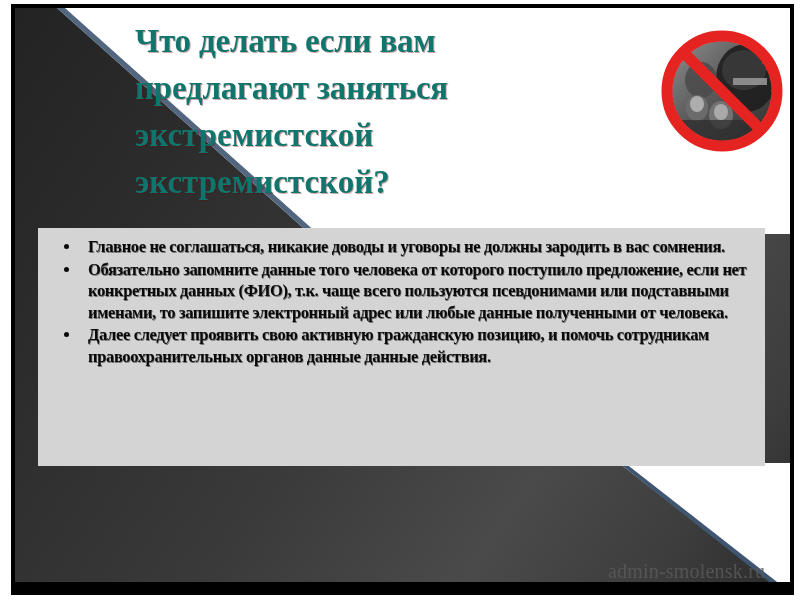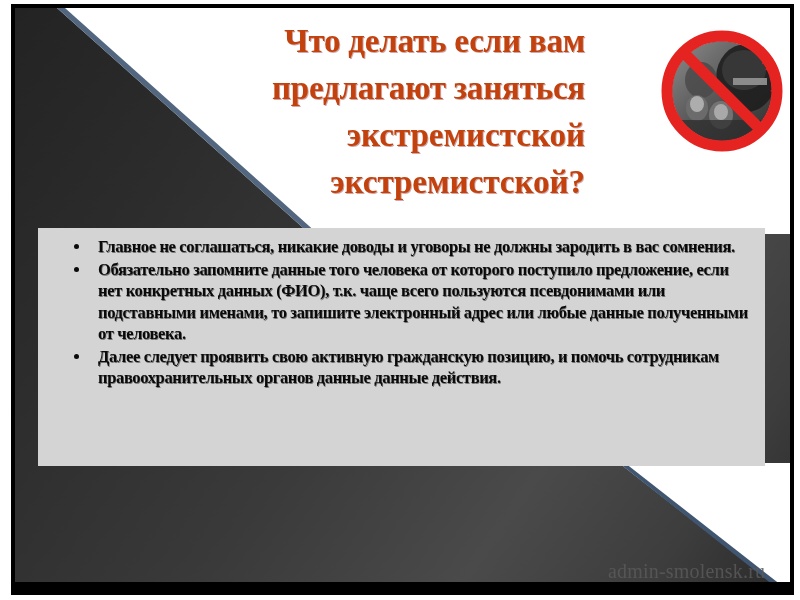--- a/index.html
+++ b/index.html
@@ -92,22 +92,22 @@
     width: 775px; height: 3px;
     background: #000000;
   }
 
   
   .title {
     position: absolute;
     left: 120px;
     top: 10px;
     width: 450px;
-    text-align: right;
-    color: #c2410c;
+    text-align: left;
+    color: #0f766e;
     font-family: "Liberation Serif", "DejaVu Serif", serif;
     font-weight: bold;
     font-size: 33px;
     line-height: 47px;
     letter-spacing: -0.2px;
     text-shadow: 1px 1px 0 rgba(120,0,0,0.35);
   }
   .title-line { display: block; white-space: nowrap; }
   .title-line.l3, .title-line.l4 { letter-spacing: 0px; }
 
@@ -123,21 +123,21 @@
 
   
   .content-box {
     position: absolute;
     left: 23px;
     top: 220px;
     width: 727px;
     height: 238px;
     background: #d4d4d4;
     box-sizing: border-box;
-    padding: 8px 12px 6px 18px;
+    padding: 8px 12px 6px 8px;
   }
   .bullets {
     list-style: none;
     margin: 0;
     padding: 0;
   }
   .bullet {
     position: relative;
     padding-left: 42px;
     margin: 0 0 1px 0;

